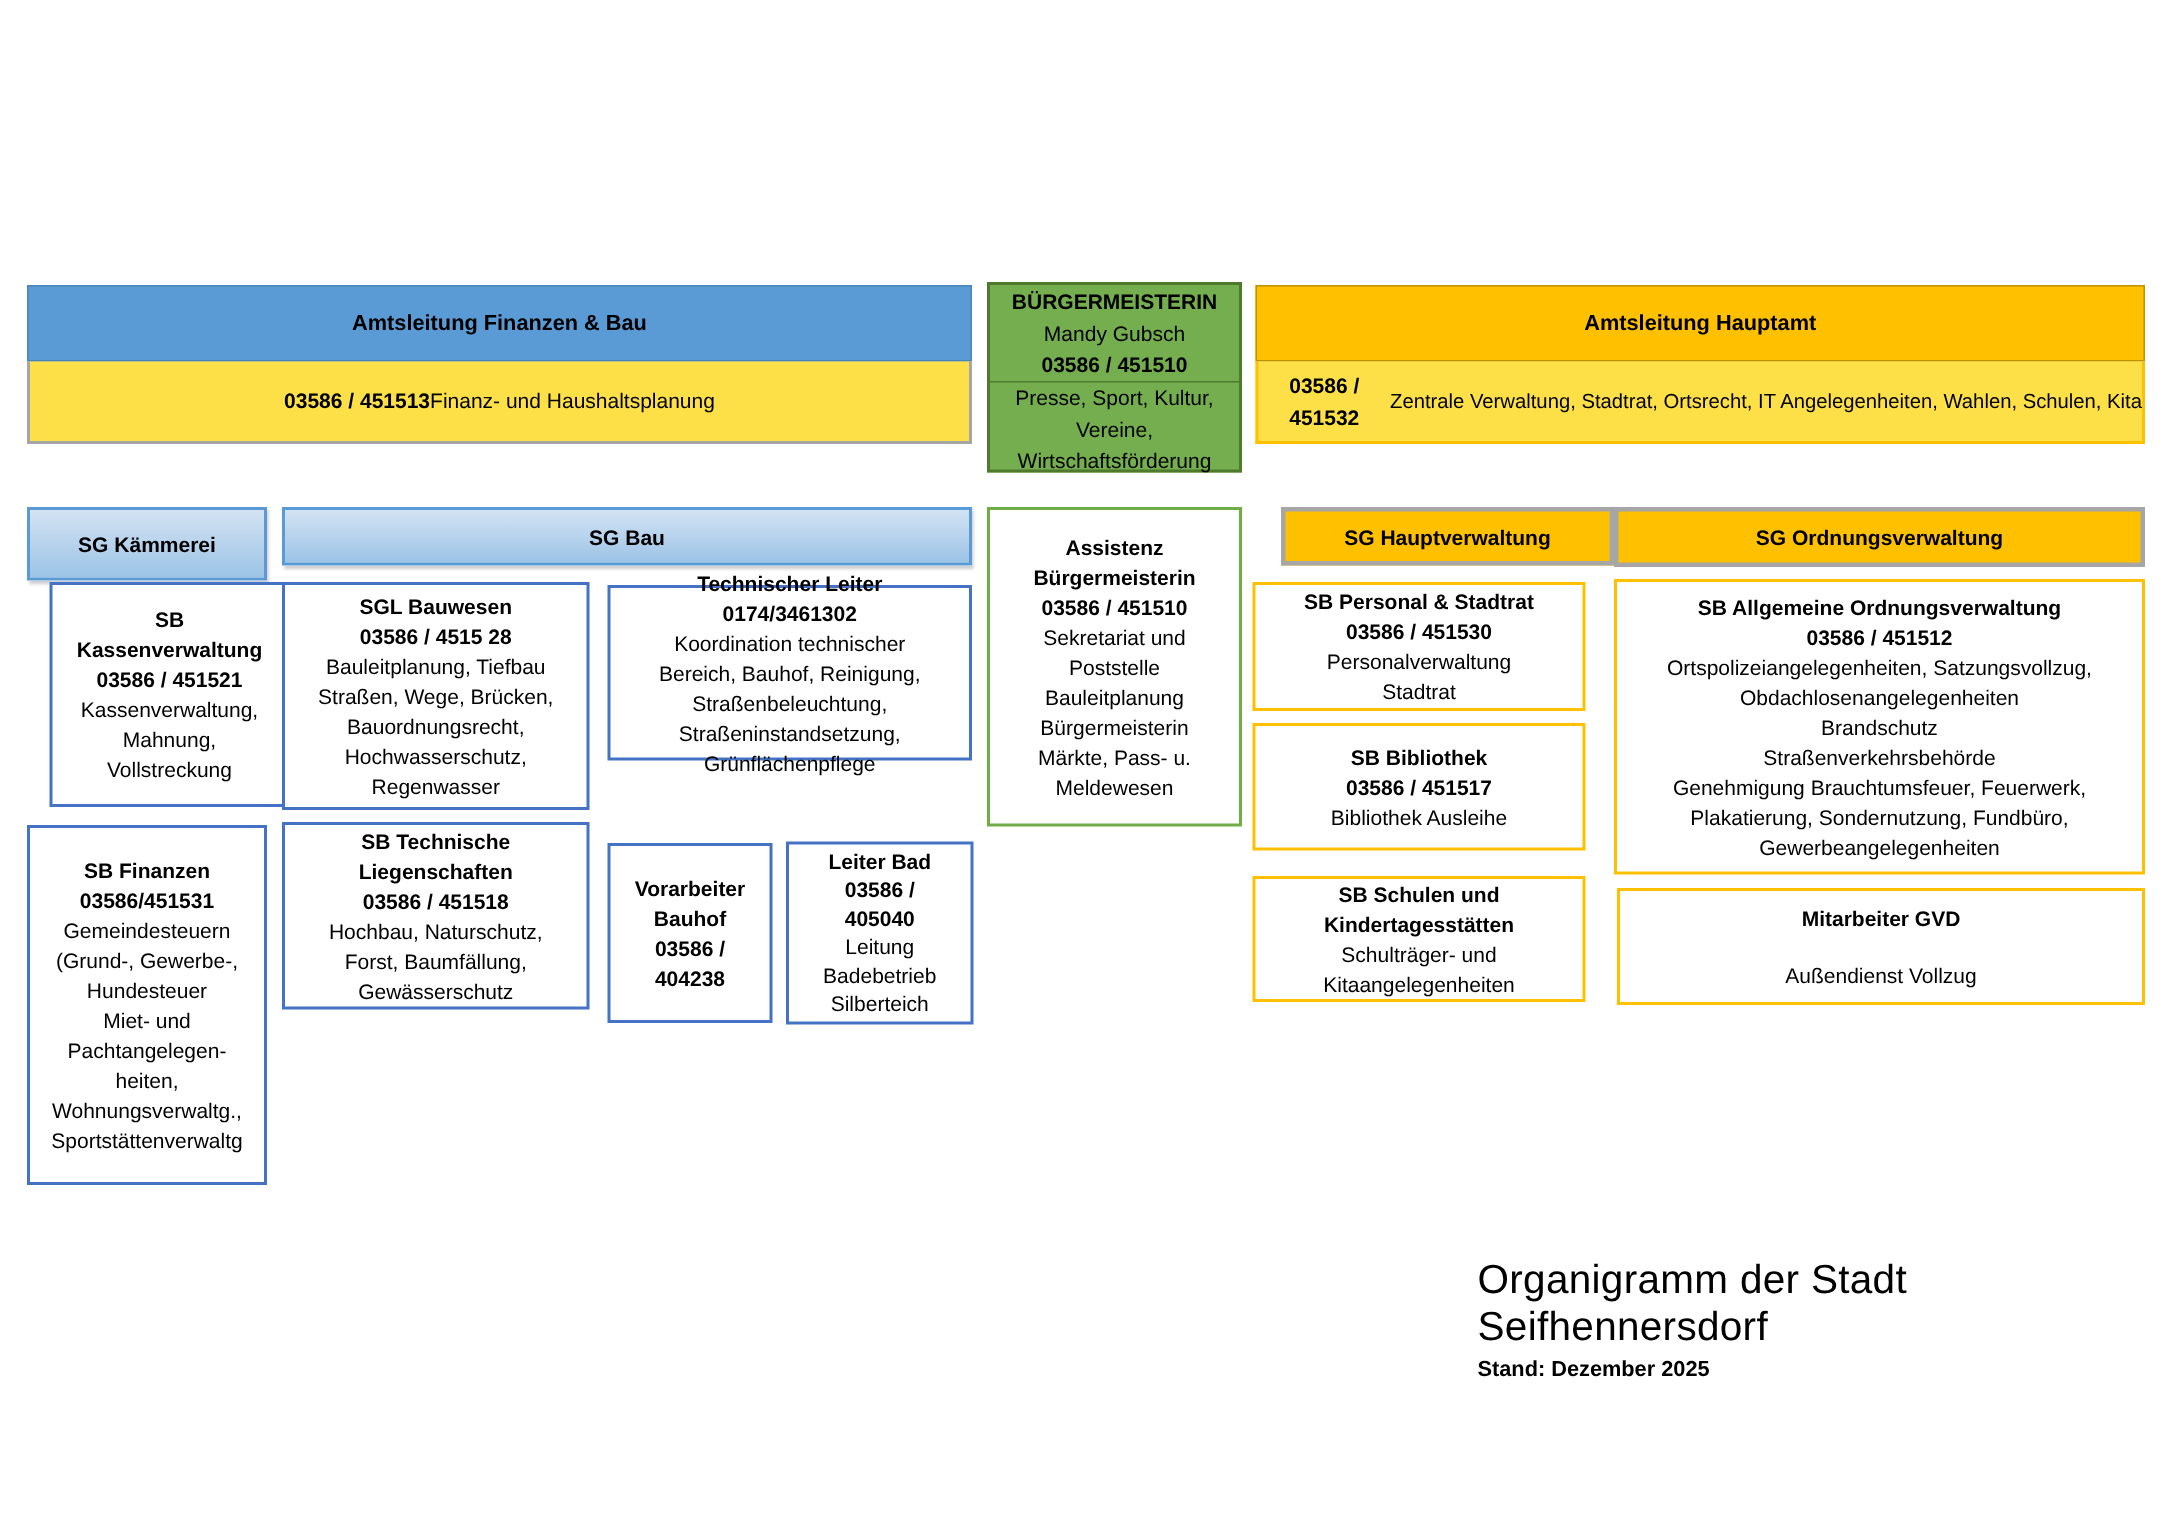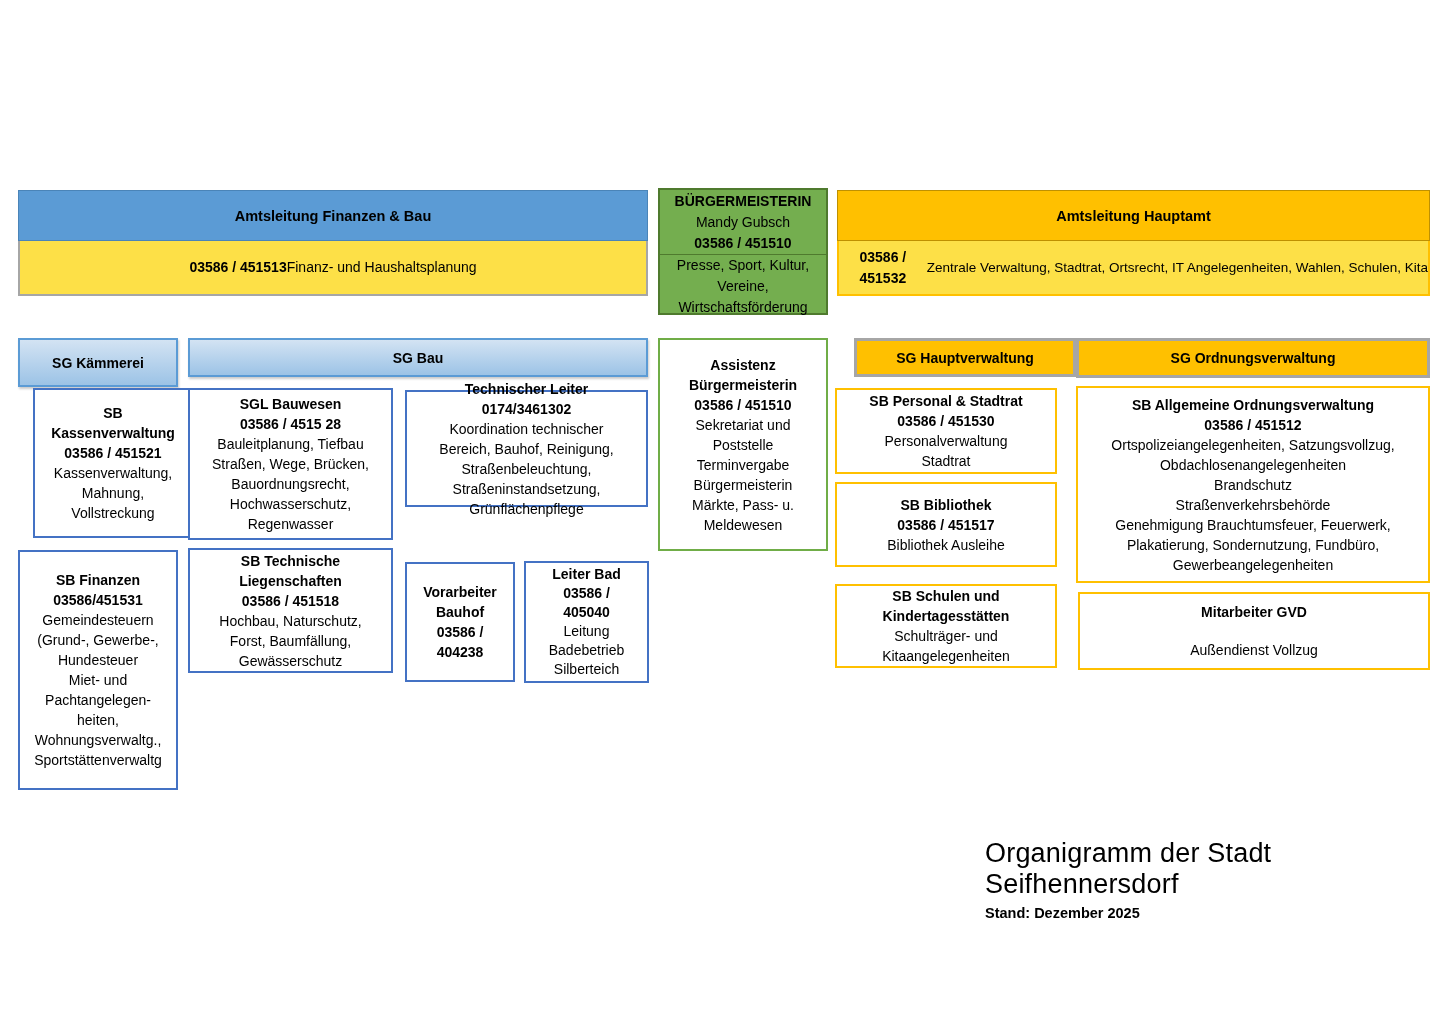--- a/index.html
+++ b/index.html
@@ -106,21 +106,21 @@
 
 <div class="abs orgbox bd-green" style="left:658px; top:338px; width:170px; height:213px;">
   <div class="bold">
       <div>Assistenz</div>
       <div>Bürgermeisterin</div>
       <div>03586 / 451510</div>
     </div>
   <div>
       <div>Sekretariat und</div>
       <div>Poststelle</div>
-      <div>Terminvergabe</div>
+      <div>Bauleitplanung</div>
       <div>Bürgermeisterin</div>
       <div>Märkte, Pass- u.</div>
       <div>Meldewesen</div>
     </div>
 </div>
 
 <div class="abs orgbox bd-blue" style="left:33px; top:388px; width:160px; height:150px;">
   <div class="bold">
       <div>SB</div>
       <div>Kassenverwaltung</div>

